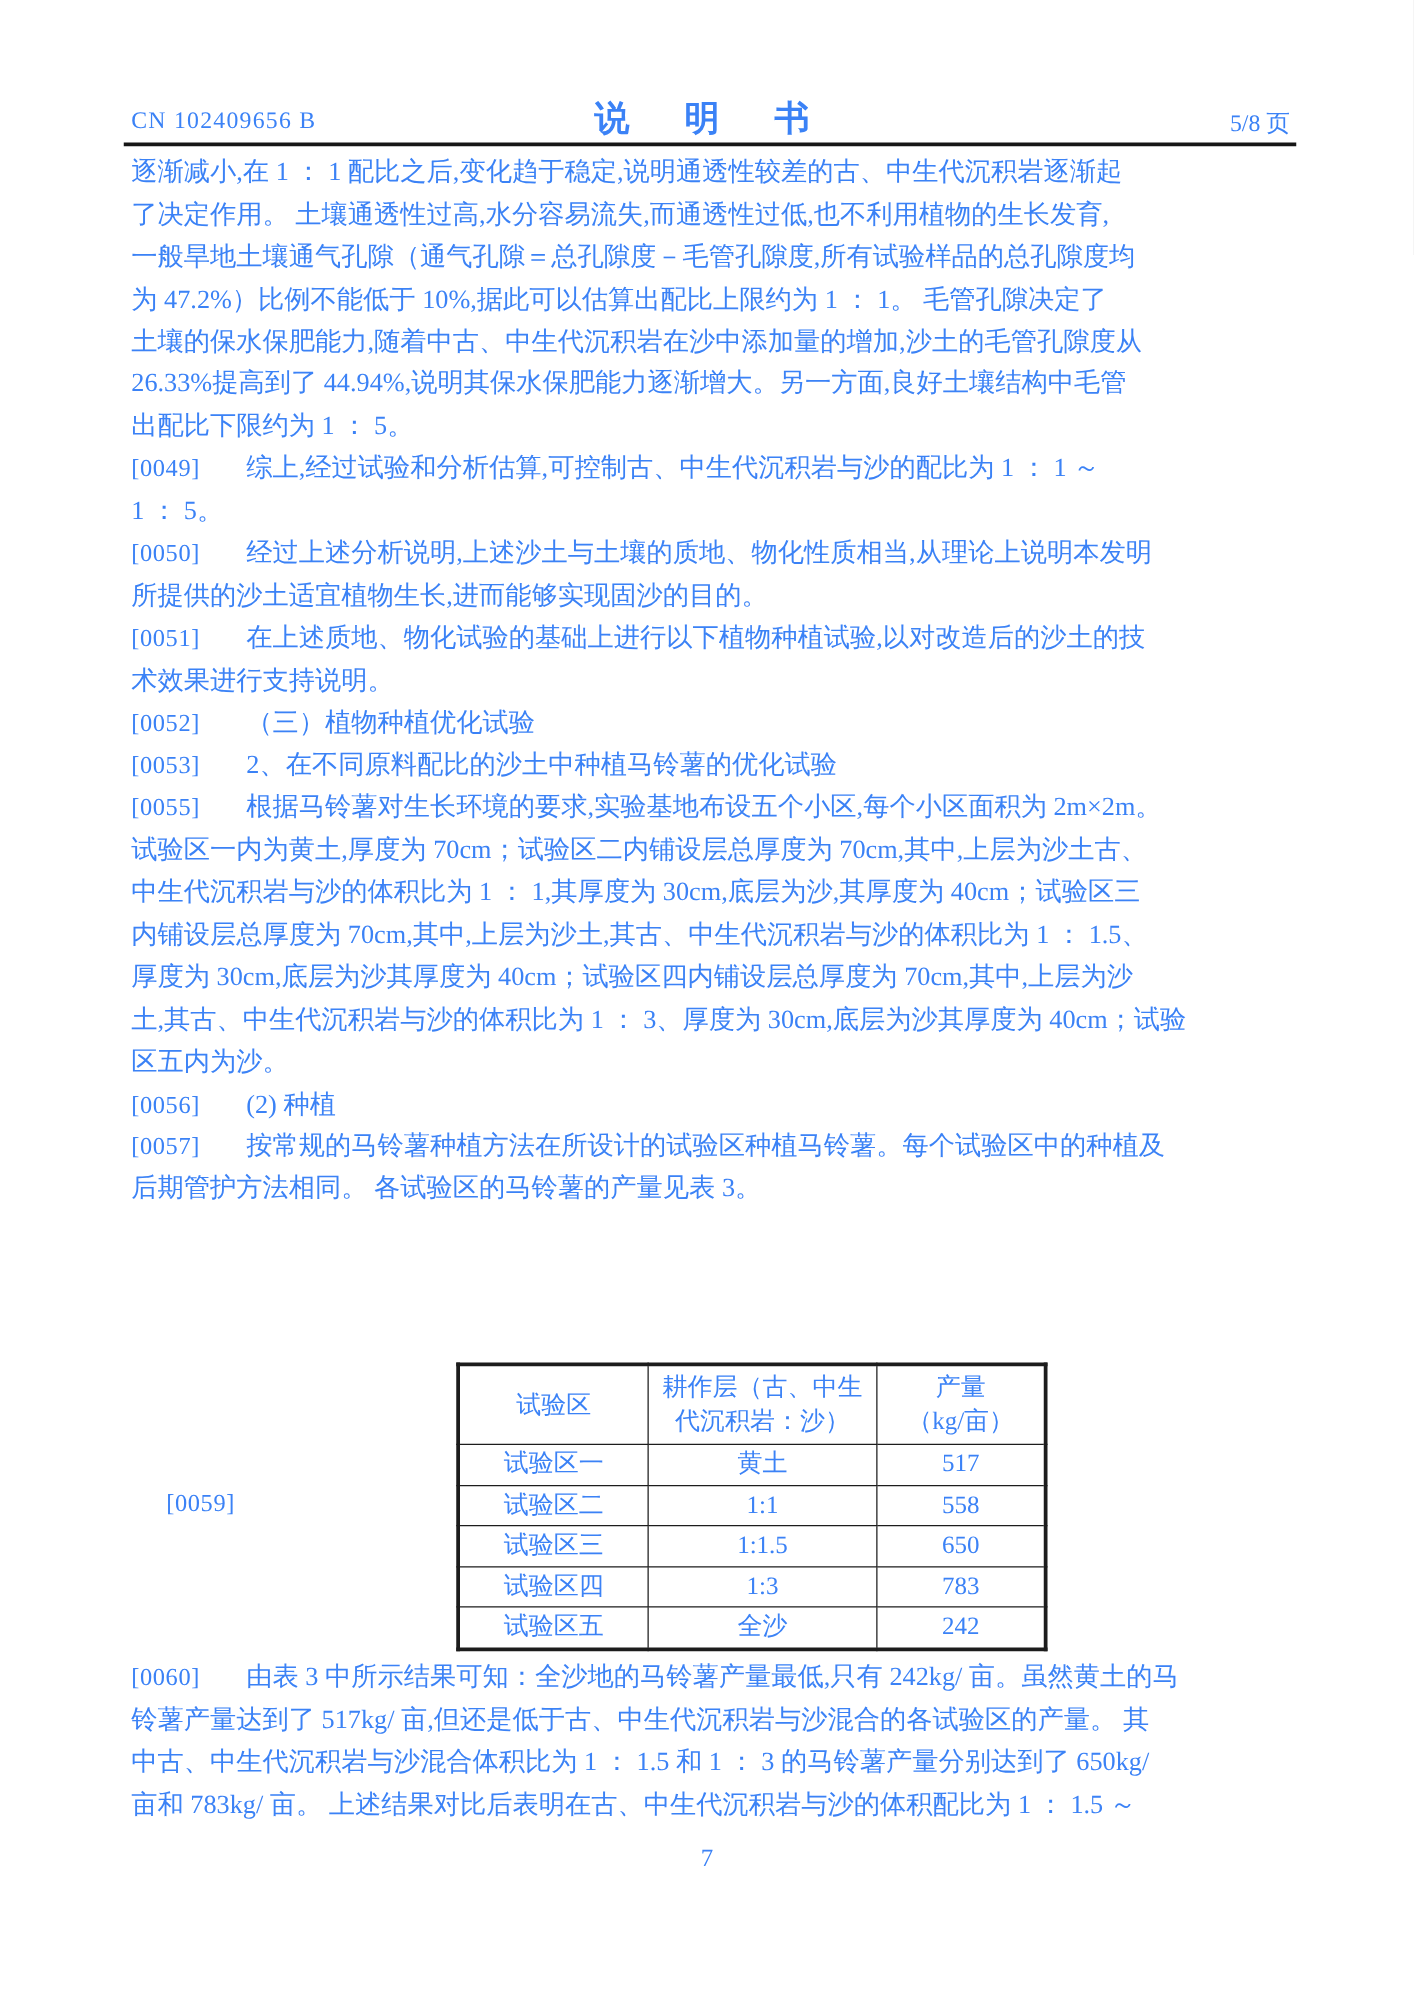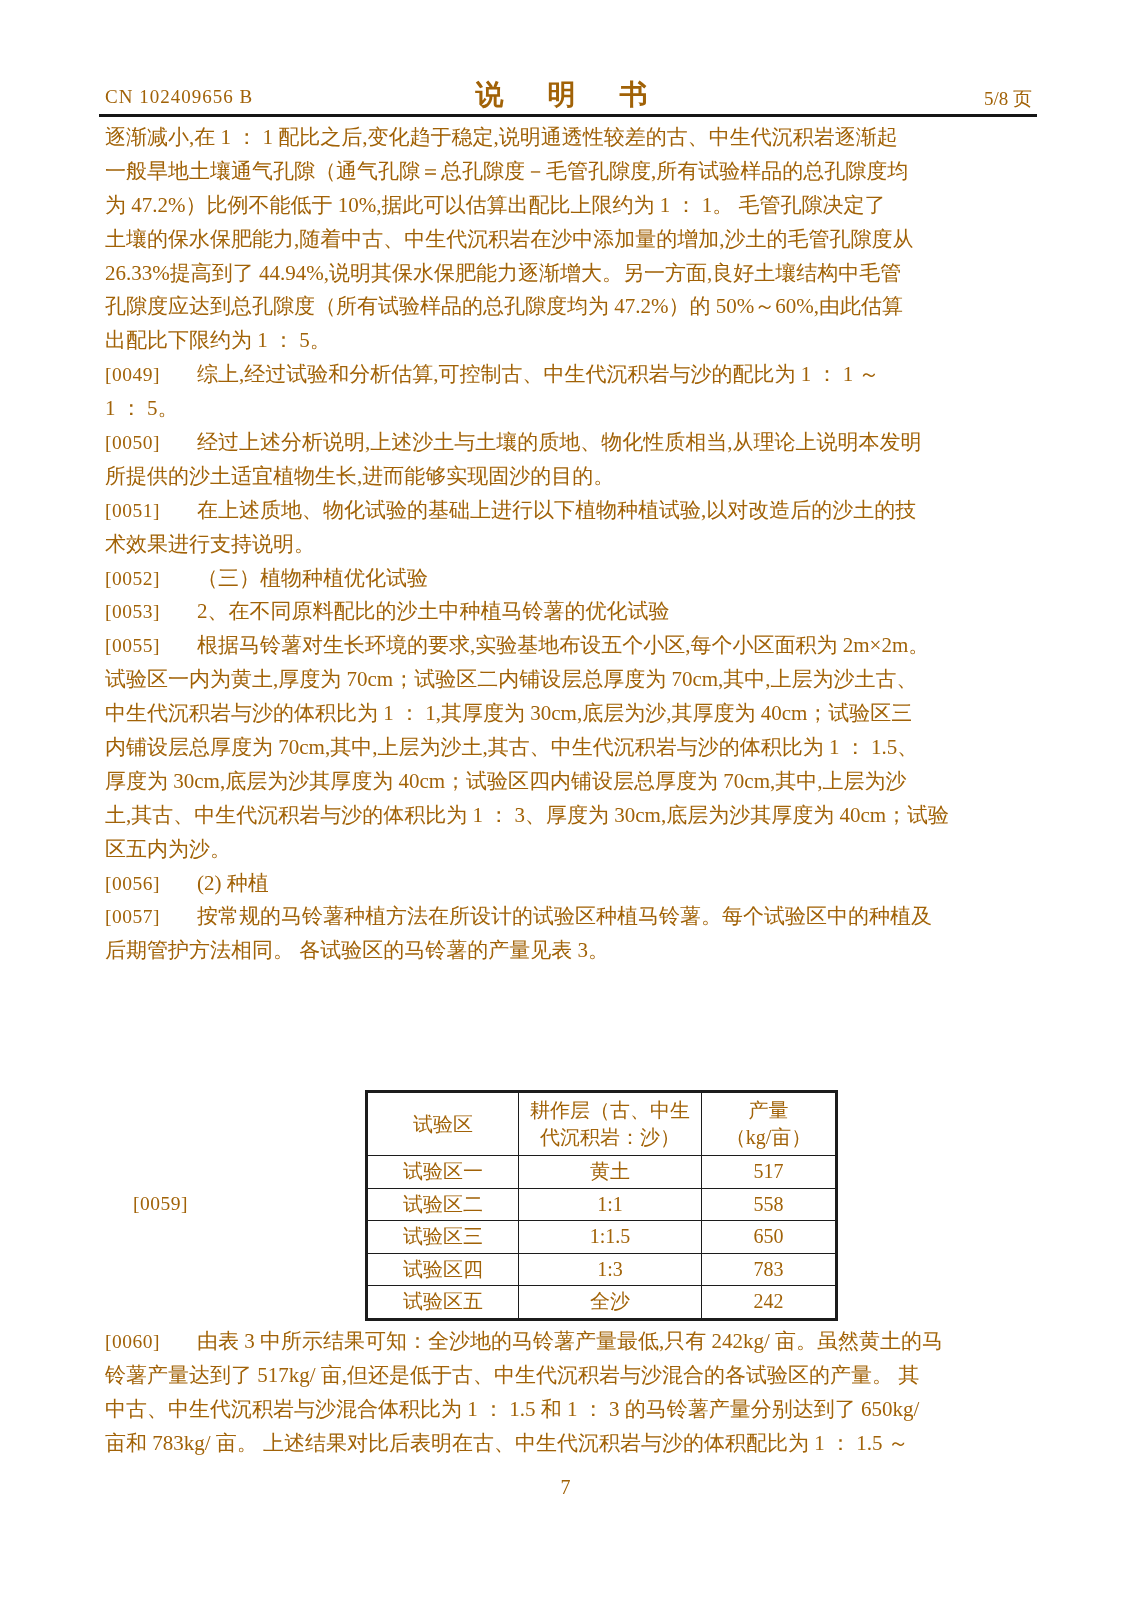--- a/index.html
+++ b/index.html
@@ -2,21 +2,21 @@
 <html><head>
 <meta charset="utf-8">
 <style>
   html,body{margin:0;padding:0;background:#e8e8e8;}
   .page{
     position:relative;
     width:1131px;height:1600px;
     background:#ffffff;
     margin:0 auto;
     font-family:"Liberation Serif","DejaVu Serif",serif;
-    color:#a16207;
+    color:#3b82f6;
     overflow:hidden;
   }
   
   .doc-number{
     position:absolute;left:105px;top:86px;
     font-size:19px;letter-spacing:1px;white-space:nowrap;
   }
   .doc-title{
     position:absolute;left:0;right:0;top:76px;
     text-align:center;font-size:28px;font-weight:bold;
@@ -80,25 +80,25 @@
 
 <div class="page">
 
   <div class="doc-number">CN 102409656 B</div>
   <div class="doc-title">说　明　书</div>
   <div class="page-indicator">5/8 页</div>
   <div class="header-rule"></div>
 
   <div class="text-block block-1">
     <div class="line"><span>逐渐减小,在 1 ： 1 配比之后,变化趋于稳定,说明通透性较差的古、中生代沉积岩逐渐起</span></div>
+    <div class="line"><span>了决定作用。 土壤通透性过高,水分容易流失,而通透性过低,也不利用植物的生长发育,</span></div>
     <div class="line"><span>一般旱地土壤通气孔隙（通气孔隙＝总孔隙度－毛管孔隙度,所有试验样品的总孔隙度均</span></div>
     <div class="line"><span>为 47.2%）比例不能低于 10%,据此可以估算出配比上限约为 1 ： 1。 毛管孔隙决定了</span></div>
     <div class="line"><span>土壤的保水保肥能力,随着中古、中生代沉积岩在沙中添加量的增加,沙土的毛管孔隙度从</span></div>
     <div class="line"><span>26.33%提高到了 44.94%,说明其保水保肥能力逐渐增大。另一方面,良好土壤结构中毛管</span></div>
-    <div class="line"><span>孔隙度应达到总孔隙度（所有试验样品的总孔隙度均为 47.2%）的 50%～60%,由此估算</span></div>
     <div class="line"><span>出配比下限约为 1 ： 5。</span></div>
     <div class="line"><span class="tag">[0049]</span><span>综上,经过试验和分析估算,可控制古、中生代沉积岩与沙的配比为 1 ： 1 ～</span></div>
     <div class="line"><span>1 ： 5。</span></div>
     <div class="line"><span class="tag">[0050]</span><span>经过上述分析说明,上述沙土与土壤的质地、物化性质相当,从理论上说明本发明</span></div>
     <div class="line"><span>所提供的沙土适宜植物生长,进而能够实现固沙的目的。</span></div>
     <div class="line"><span class="tag">[0051]</span><span>在上述质地、物化试验的基础上进行以下植物种植试验,以对改造后的沙土的技</span></div>
     <div class="line"><span>术效果进行支持说明。</span></div>
     <div class="line"><span class="tag">[0052]</span><span>（三）植物种植优化试验</span></div>
     <div class="line"><span class="tag">[0053]</span><span>2、在不同原料配比的沙土中种植马铃薯的优化试验</span></div>
     <div class="line"><span class="tag">[0055]</span><span>根据马铃薯对生长环境的要求,实验基地布设五个小区,每个小区面积为 2m×2m。</span></div>

